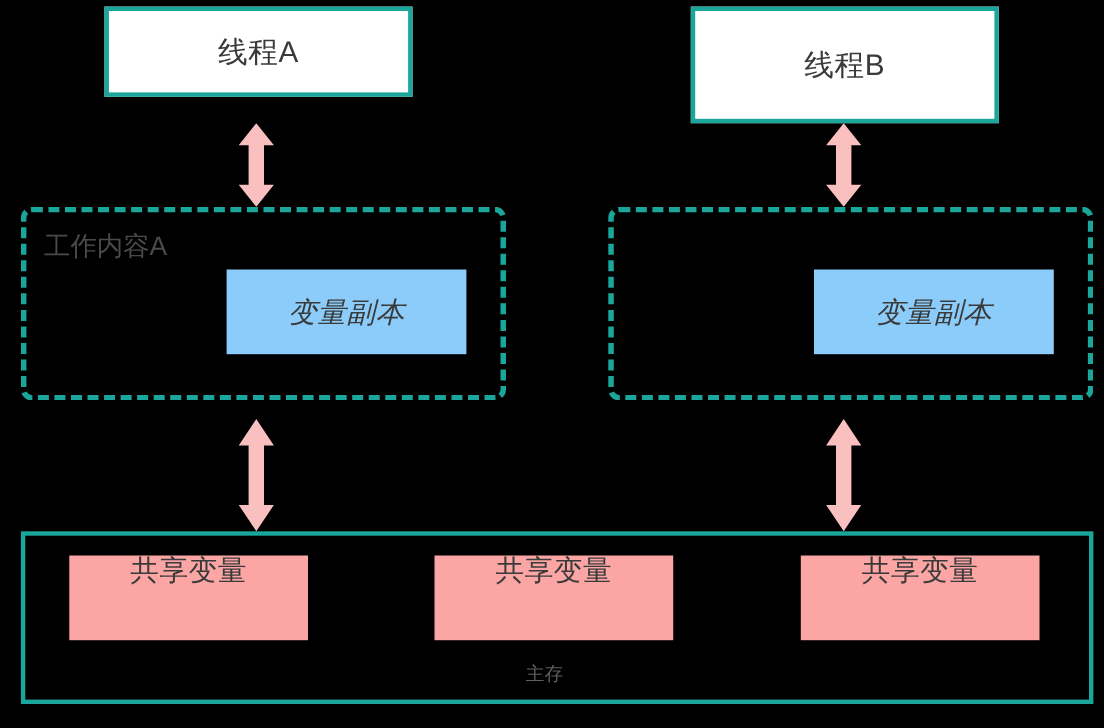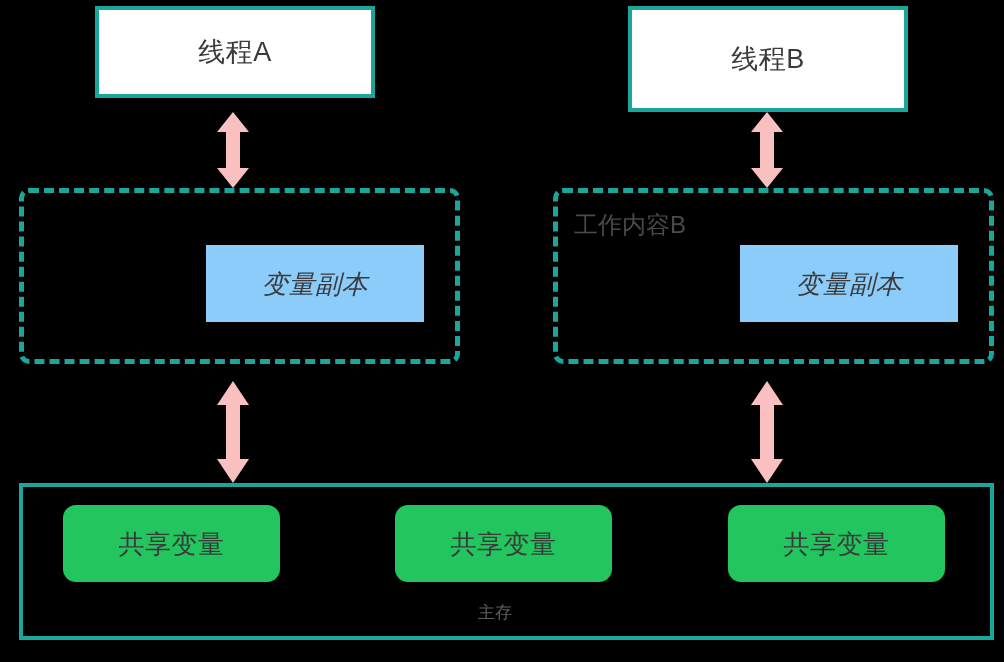--- a/index.html
+++ b/index.html
@@ -76,71 +76,69 @@
     position: absolute;
     font-size: 17px;
     color: #606060;
     line-height: 1;
     white-space: nowrap;
   }
 
   
   .shared-var {
     position: absolute;
-    background: #22c55e;
+    background: #fca5a5;
     display: flex;
-    align-items: center;
     justify-content: center;
-    border-radius: 13px;
   }
   .shared-var-label {
     font-size: 26px;
     color: #3A3A3A;
     line-height: 1;
     letter-spacing: 0.5px;
   }
 
   
   .arrow {
     position: absolute;
   }
   .arrow svg { display: block; }
 </style>
 </head>
 <body>
 
 <div id="canvas">
 
-  <div class="thread-box" style="left:95px; top:6px; width:280px; height:92px;">
+  <div class="thread-box" style="left:95px; top:6px; width:280px; height:82px;">
     <span class="thread-label">线程A</span>
   </div>
 
   <div class="thread-box" style="left:628px; top:6px; width:280px; height:106px;">
     <span class="thread-label">线程B</span>
   </div>
 
   <div class="arrow" style="left:216px; top:112px; width:34px; height:76px;">
     <svg width="34" height="76" viewBox="0 0 34 76" aria-hidden="true">
       <polygon points="17,0 33,20 24,20 24,56 33,56 17,76 1,56 10,56 10,20 1,20" fill="#FAC0C0"></polygon>
     </svg>
   </div>
 
   <div class="arrow" style="left:750px; top:112px; width:34px; height:76px;">
     <svg width="34" height="76" viewBox="0 0 34 76" aria-hidden="true">
       <polygon points="17,0 33,20 24,20 24,56 33,56 17,76 1,56 10,56 10,20 1,20" fill="#FAC0C0"></polygon>
     </svg>
   </div>
 
   <div class="work-box" style="left:19px; top:188px; width:441px; height:176px;"></div>
+  <div class="work-label" style="left:40px; top:213px;">工作内容A</div>
   <div class="var-copy" style="left:206px; top:245px; width:218px; height:77px;">
     <span class="var-copy-label">变量副本</span>
   </div>
 
   <div class="work-box" style="left:553px; top:188px; width:441px; height:176px;"></div>
-  <div class="work-label" style="left:574px; top:213px;">工作内容B</div>
   <div class="var-copy" style="left:740px; top:245px; width:218px; height:77px;">
     <span class="var-copy-label">变量副本</span>
   </div>
 
   <div class="arrow" style="left:216px; top:381px; width:34px; height:102px;">
     <svg width="34" height="102" viewBox="0 0 34 102" aria-hidden="true">
       <polygon points="17,0 33,24 24,24 24,78 33,78 17,102 1,78 10,78 10,24 1,24" fill="#FAC0C0"></polygon>
     </svg>
   </div>
 

